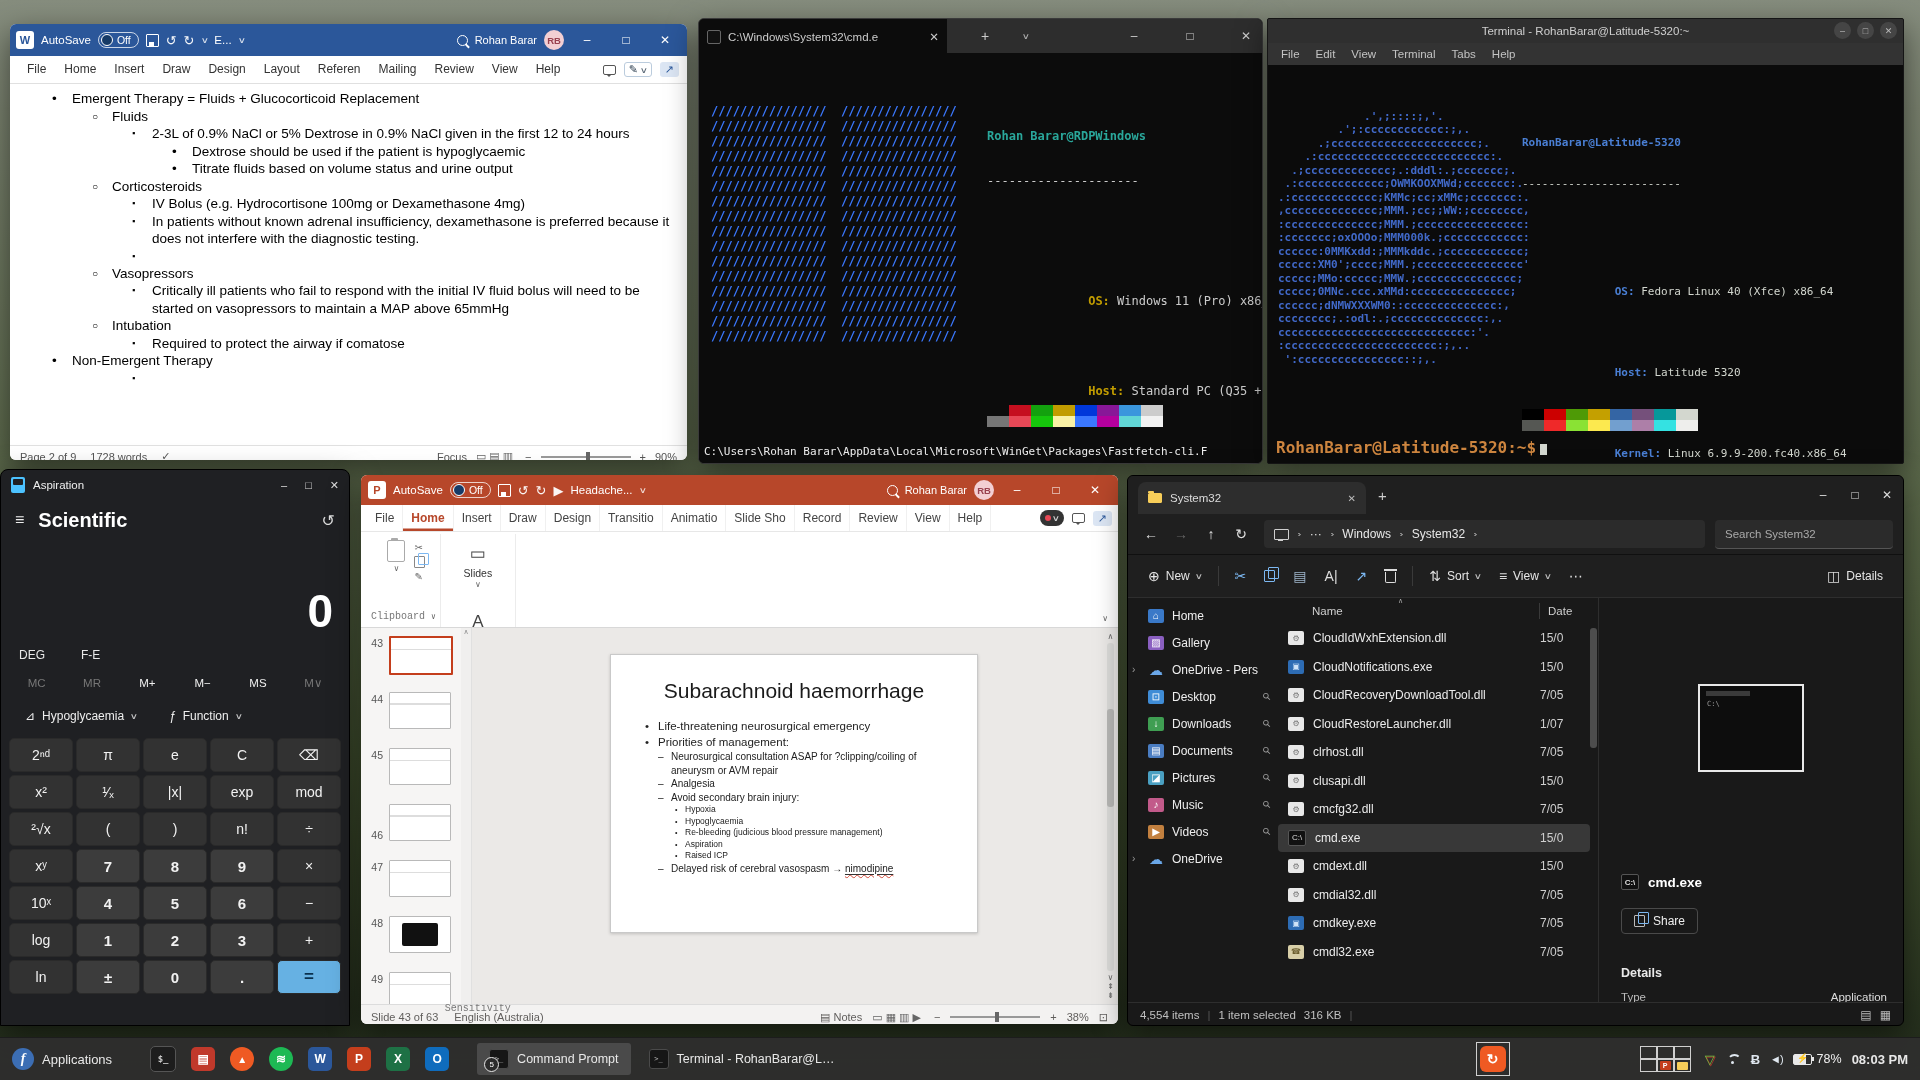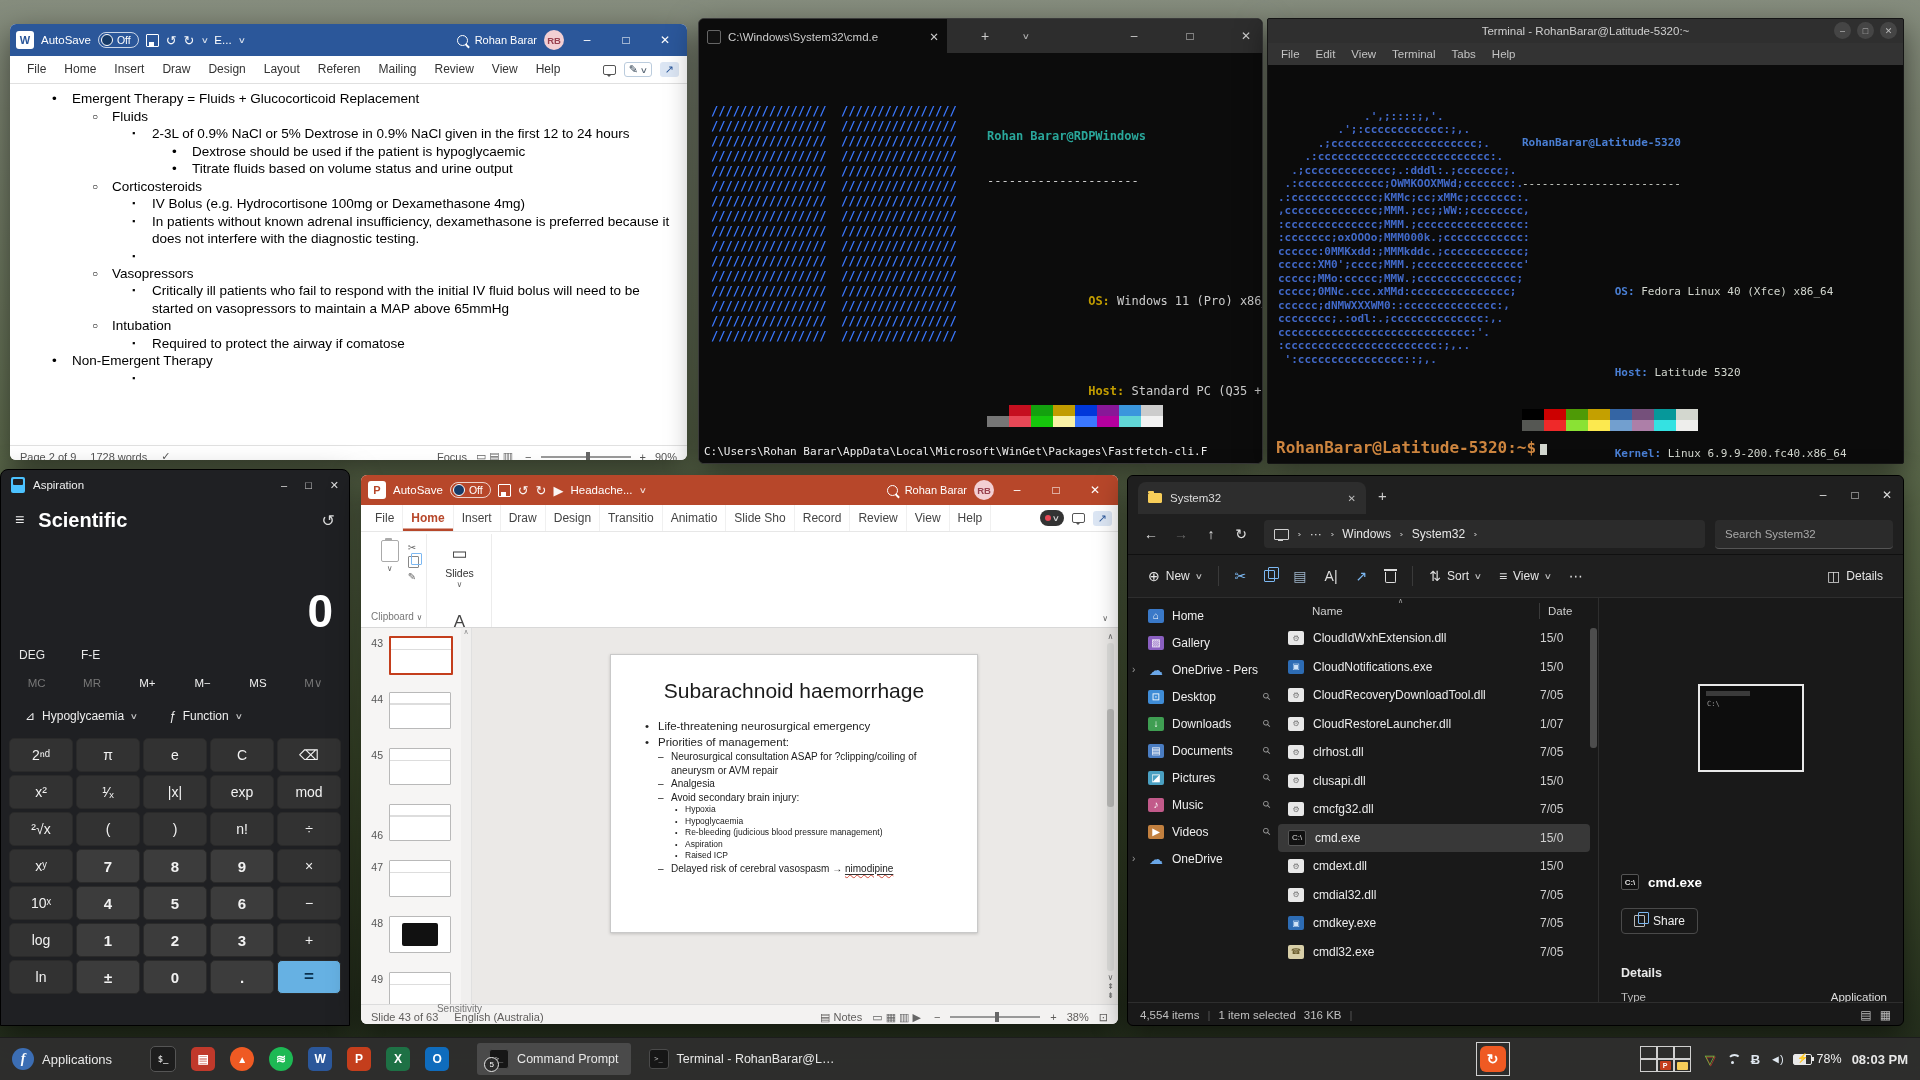--- a/index.html
+++ b/index.html
@@ -115,21 +115,21 @@
   .p-tabs .tabs{display:flex;height:100%;align-items:center;}
   .ptab{font-size:12px;padding:0 8px;line-height:26px;white-space:nowrap;border-right:1px solid #f0f0f0;}
   .ptab.sel{color:#b7472a;box-shadow:inset 0 -2.5px 0 #b7472a;font-weight:bold;}
   .p-tabr{margin-left:auto;display:flex;gap:8px;align-items:center;}
   .rec{width:24px;height:16px;background:#333;border-radius:8px;display:flex;align-items:center;justify-content:center;gap:2px;}
   .rec i{width:6px;height:6px;background:#e74856;border-radius:50%;}
   .ribbon{height:93px;background:#fff;border-bottom:1px solid #d8d8d8;display:flex;align-items:stretch;padding:2px 4px 0 6px;}
   .rgroup{display:flex;flex-direction:column;align-items:center;border-right:1px solid #ececec;padding:2px 4px 0 4px;}
   .rbig{width:56px;display:flex;flex-direction:column;align-items:center;gap:1px;flex:1;justify-content:flex-start;padding-top:4px;}
   .rbig .glab{font-size:10.5px;color:#333;white-space:nowrap;}
-  .rcap{height:16px;font-size:10px;color:#777;white-space:nowrap;}
+  .rcap{height:16px;font-size:10px;color:#777;white-space:nowrap;font-family:Liberation Mono, monospace;}
   .gi{width:26px;height:26px;display:flex;align-items:center;justify-content:center;font-size:17px;color:#444;}
   .gi.blue{color:#2b7cd3;}
   .gi.dim{color:#b5b5b5;}
   .gi.red{color:#c0392b;}
   .clip-col{display:flex;gap:3px;padding-top:4px;flex:1;}
   .paste-big{width:30px;display:flex;flex-direction:column;align-items:center;gap:2px;color:#999;}
   .pb-ic{width:16px;height:20px;border:1.5px solid #aaa;border-radius:2px;position:relative;}
   .pb-ic::before{content:"";position:absolute;left:3px;top:-3px;width:7px;height:3px;background:#aaa;border-radius:1px;}
   .clip-small{display:flex;flex-direction:column;gap:3px;font-size:10px;color:#666;padding-top:2px;}
   .dropch{font-size:8px;color:#666;}

